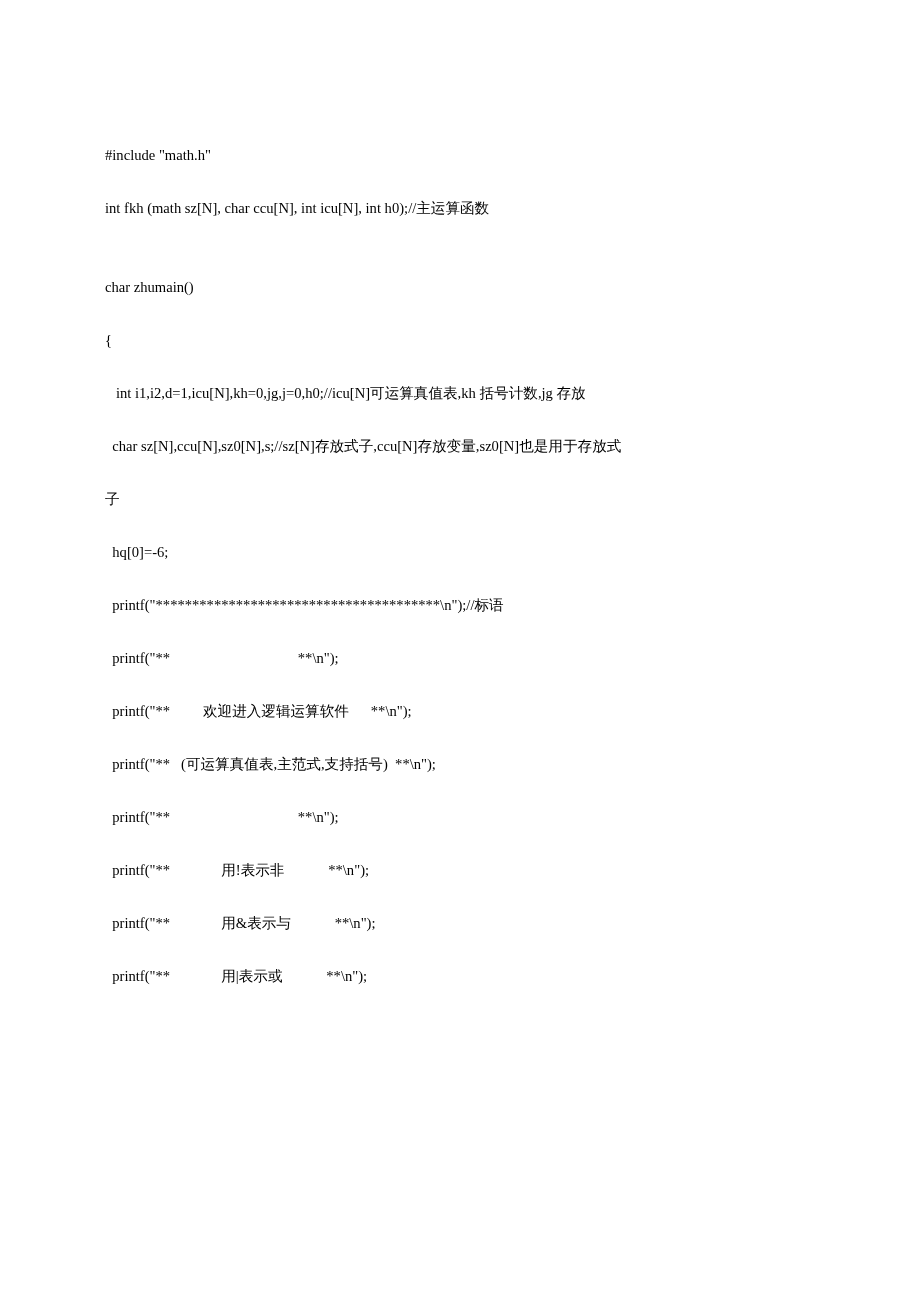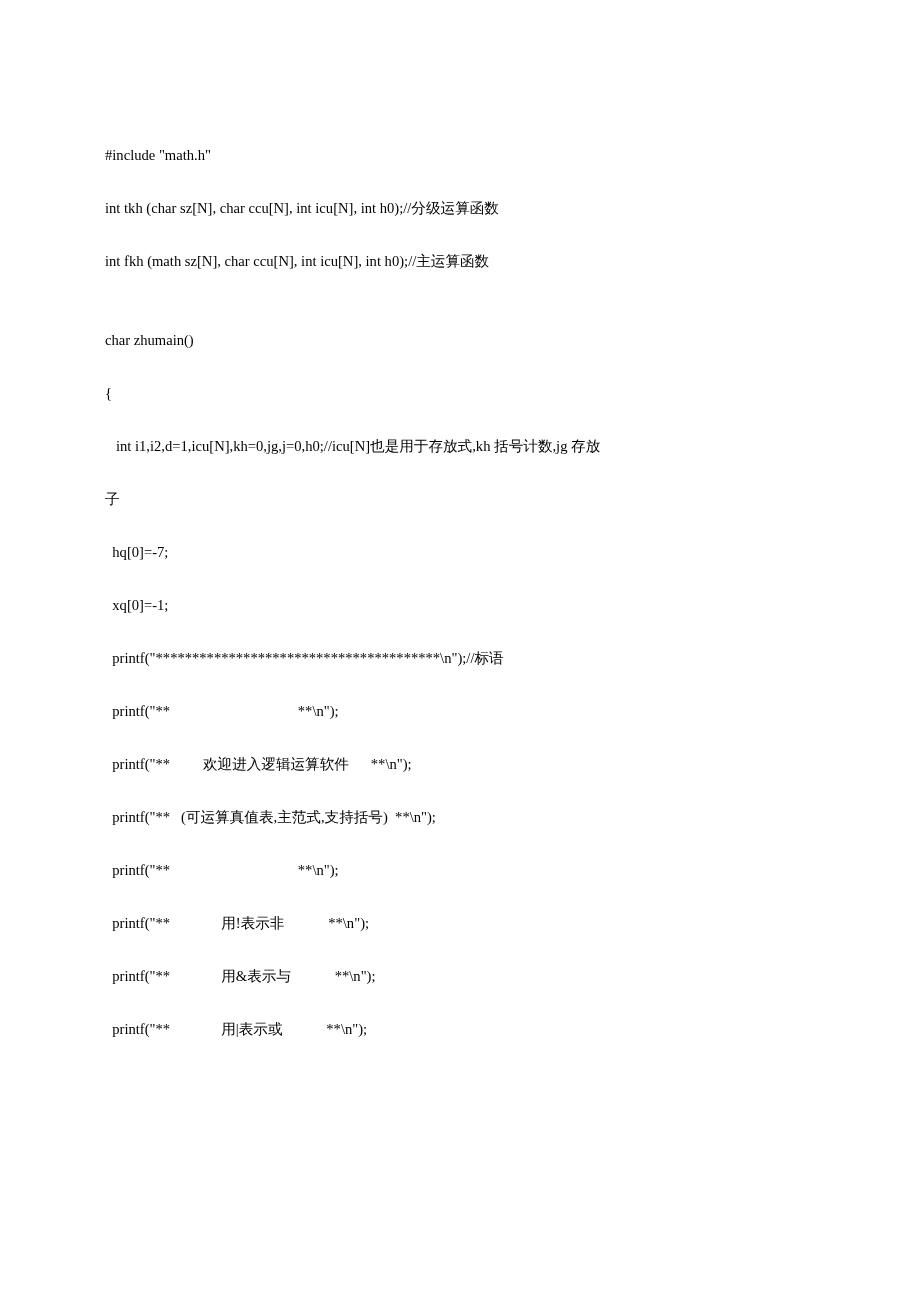--- a/index.html
+++ b/index.html
@@ -22,29 +22,28 @@
   .line {
     display: block;
     white-space: pre;
   }
 </style>
 </head>
 <body>
 
 <div class="page">
 <span class="line">#include "math.h"</span>
-<span class="line">int tkh (char sz[N], char ccu[N], int icu[N], int h0);//分级运算函数</span>
 <span class="line">int fkh (math sz[N], char ccu[N], int icu[N], int h0);//主运算函数</span>
 <span class="line"></span>
 <span class="line">char zhumain()</span>
 <span class="line">{</span>
-<span class="line">   int i1,i2,d=1,icu[N],kh=0,jg,j=0,h0;//icu[N]也是用于存放式,kh 括号计数,jg 存放</span>
+<span class="line">   int i1,i2,d=1,icu[N],kh=0,jg,j=0,h0;//icu[N]可运算真值表,kh 括号计数,jg 存放</span>
+<span class="line">  char sz[N],ccu[N],sz0[N],s;//sz[N]存放式子,ccu[N]存放变量,sz0[N]也是用于存放式</span>
 <span class="line">子</span>
-<span class="line">  hq[0]=-7;</span>
-<span class="line">  xq[0]=-1;</span>
+<span class="line">  hq[0]=-6;</span>
 <span class="line">  printf("***************************************\n");//标语</span>
 <span class="line">  printf("**                                   **\n");</span>
 <span class="line">  printf("**         欢迎进入逻辑运算软件      **\n");</span>
 <span class="line">  printf("**   (可运算真值表,主范式,支持括号)  **\n");</span>
 <span class="line">  printf("**                                   **\n");</span>
 <span class="line">  printf("**              用!表示非            **\n");</span>
 <span class="line">  printf("**              用&amp;表示与            **\n");</span>
 <span class="line">  printf("**              用|表示或            **\n");</span>
 
 

